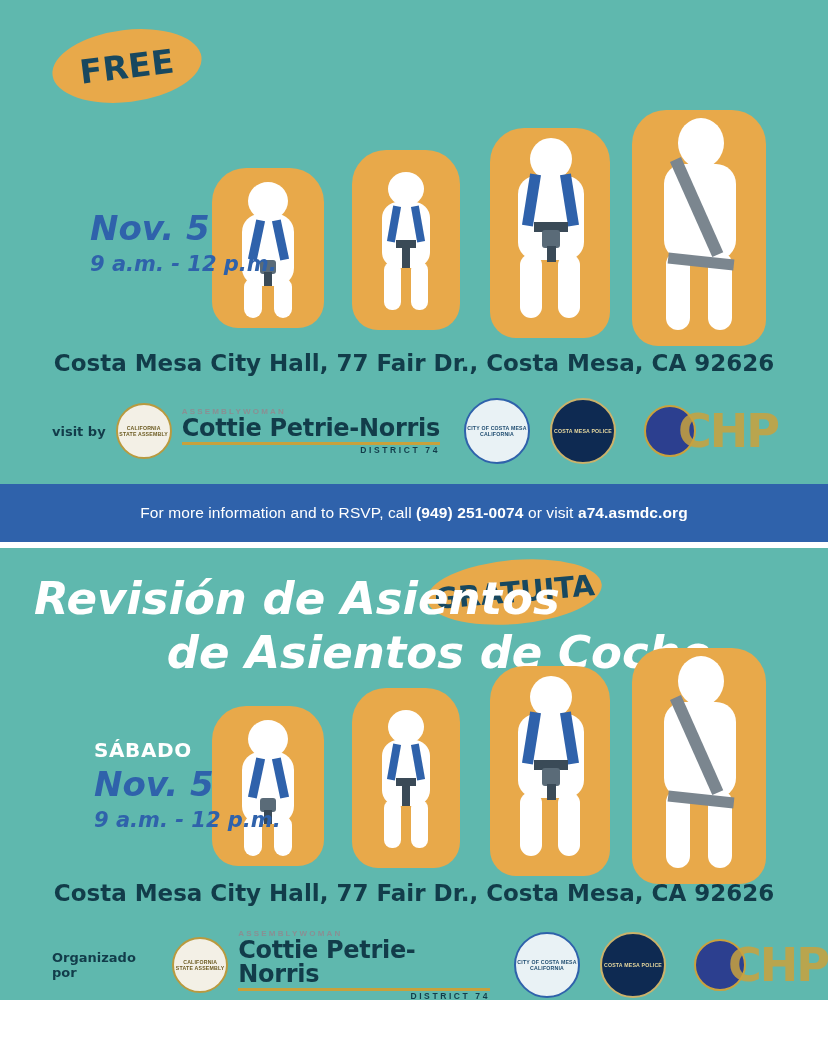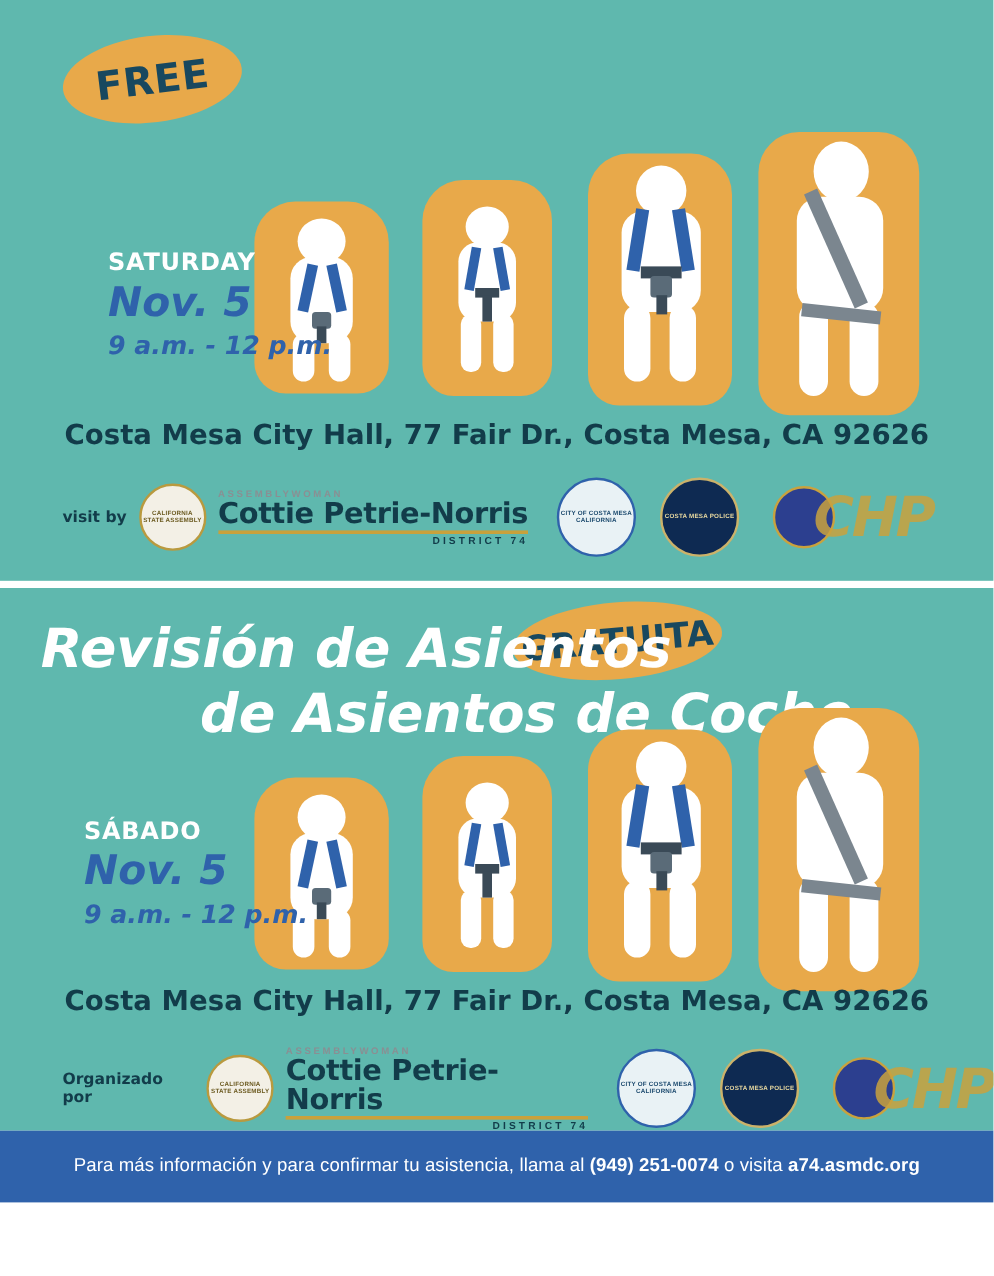--- a/index.html
+++ b/index.html
@@ -71,21 +71,21 @@
   .seal-txt{font-size:5.2px;font-weight:bold;color:#6b5a20;text-align:center;line-height:6px;letter-spacing:.2px;}
   .seal.cm .seal-txt{color:#1c4a6e;}
   .seal.police .seal-txt{color:#e8d9a0;}
 
   .name-logo{margin-left:10px;line-height:1;}
   .name-logo .kicker{font-size:8px;letter-spacing:2.2px;color:#8a8f93;font-weight:bold;}
   .name-logo .nm{font-family:"DejaVu Sans",sans-serif;font-weight:bold;font-size:24px;color:#123c4a;letter-spacing:-.3px;}
   .name-logo .dist{font-size:8.5px;letter-spacing:2.6px;color:#123c4a;font-weight:bold;text-align:right;}
   .rulegold{height:3px;background:#c8a13c;margin:2px 0 1px 0;}
 
-  .chp{font-family:"DejaVu Sans",sans-serif;font-weight:bold;font-style:italic;font-size:46px;color:#c9a23e;opacity:.85;letter-spacing:-2px;}
+  .chp{font-family:"DejaVu Sans",sans-serif;font-weight:bold;font-size:46px;color:#c9a23e;opacity:.85;letter-spacing:-2px;}
   .chp-wrap{display:flex;align-items:center;}
 
   
   .seats{position:absolute;left:0;width:828px;height:240px;}
   .seatfig{position:absolute;}
   .shell{position:absolute;background:#e8a94a;border-radius:34px 34px 26px 26px;}
   .kid{position:absolute;background:#ffffff;border-radius:26px;}
   .head{position:absolute;background:#ffffff;border-radius:50%;}
   .strap{position:absolute;background:#3a4a57;}
   .strapblue{position:absolute;background:#2f62ab;}
@@ -150,21 +150,20 @@
         <div class="head" style="left:46px;top:8px;width:46px;height:50px;"></div>
         <div class="kid" style="left:32px;top:54px;width:72px;height:96px;border-radius:20px;"></div>
         <div class="kid" style="left:34px;top:142px;width:24px;height:78px;border-radius:12px;"></div>
         <div class="kid" style="left:76px;top:142px;width:24px;height:78px;border-radius:12px;"></div>
         <div class="beltgray" style="left:38px;top:52px;width:12px;height:104px;transform:rotate(-24deg);transform-origin:top left;"></div>
         <div class="beltgray" style="left:36px;top:146px;width:66px;height:11px;transform:rotate(6deg);"></div>
       </div>
     </div>
 
     <div class="datebox" style="left:90px;top:206px;">
-      <div class="dow">SATURDAY</div>
       <div class="dayline">Nov. 5</div>
       <div class="timeline">9 a.m. - 12 p.m.</div>
     </div>
 
     <div class="address" style="top:350px;">Costa Mesa City Hall, 77 Fair Dr., Costa Mesa, CA 92626</div>
 
     <div class="logos" style="left:52px;top:398px;">
       <div class="hostedby">visit by</div>
       <div class="seal">
         <div class="seal-txt">CALIFORNIA STATE ASSEMBLY</div>
@@ -181,20 +180,25 @@
       <div class="seal police" style="margin-left:20px;width:62px;height:62px;">
         <div class="seal-txt">COSTA MESA POLICE</div>
       </div>
       <div class="chp-wrap" style="margin-left:28px;">
         <div class="seal" style="background:#2c3f8f;border-color:#c9a23e;width:48px;height:48px;"></div>
         <div class="chp" style="margin-left:-18px;">CHP</div>
       </div>
     </div>
   </div>
 
+  <div class="band band-en">
+    <div class="band-text">
+      <span>For more information and to RSVP, call </span><b>(949) 251-0074</b><span> or visit </span><b>a74.asmdc.org</b>
+    </div>
+  </div>
 
   <div class="sep"></div>
 
   <div class="panel panel-es">
 
     <div class="gratuita-oval" style="left:427px;top:12px;">
       <span>GRATUITA</span>
     </div>
 
     <div class="headline-es" style="top:24px;">
@@ -245,21 +249,21 @@
         <div class="shell" style="left:0;top:0;width:134px;height:236px;"></div>
         <div class="head" style="left:46px;top:8px;width:46px;height:50px;"></div>
         <div class="kid" style="left:32px;top:54px;width:72px;height:96px;border-radius:20px;"></div>
         <div class="kid" style="left:34px;top:142px;width:24px;height:78px;border-radius:12px;"></div>
         <div class="kid" style="left:76px;top:142px;width:24px;height:78px;border-radius:12px;"></div>
         <div class="beltgray" style="left:38px;top:52px;width:12px;height:104px;transform:rotate(-24deg);transform-origin:top left;"></div>
         <div class="beltgray" style="left:36px;top:146px;width:66px;height:11px;transform:rotate(6deg);"></div>
       </div>
     </div>
 
-    <div class="datebox" style="left:70px;top:190px;">
+    <div class="datebox" style="left:94px;top:190px;">
       <div class="dow">SÁBADO</div>
       <div class="dayline">Nov. 5</div>
       <div class="timeline">9 a.m. - 12 p.m.</div>
     </div>
 
     <div class="address" style="top:332px;">Costa Mesa City Hall, 77 Fair Dr., Costa Mesa, CA 92626</div>
 
     <div class="logos" style="left:52px;top:382px;">
       <div class="hostedby">Organizado por</div>
       <div class="seal">
@@ -277,19 +281,14 @@
       <div class="seal police" style="margin-left:20px;width:62px;height:62px;">
         <div class="seal-txt">COSTA MESA POLICE</div>
       </div>
       <div class="chp-wrap" style="margin-left:28px;">
         <div class="seal" style="background:#2c3f8f;border-color:#c9a23e;width:48px;height:48px;"></div>
         <div class="chp" style="margin-left:-18px;">CHP</div>
       </div>
     </div>
   </div>
 
-  <div class="band band-es">
-    <div class="band-text">
-      <span>Para más información y para confirmar tu asistencia, llama al </span><b>(949) 251-0074</b><span> o visita </span><b>a74.asmdc.org</b>
-    </div>
-  </div>
 
 </div>
 
 </body></html>

